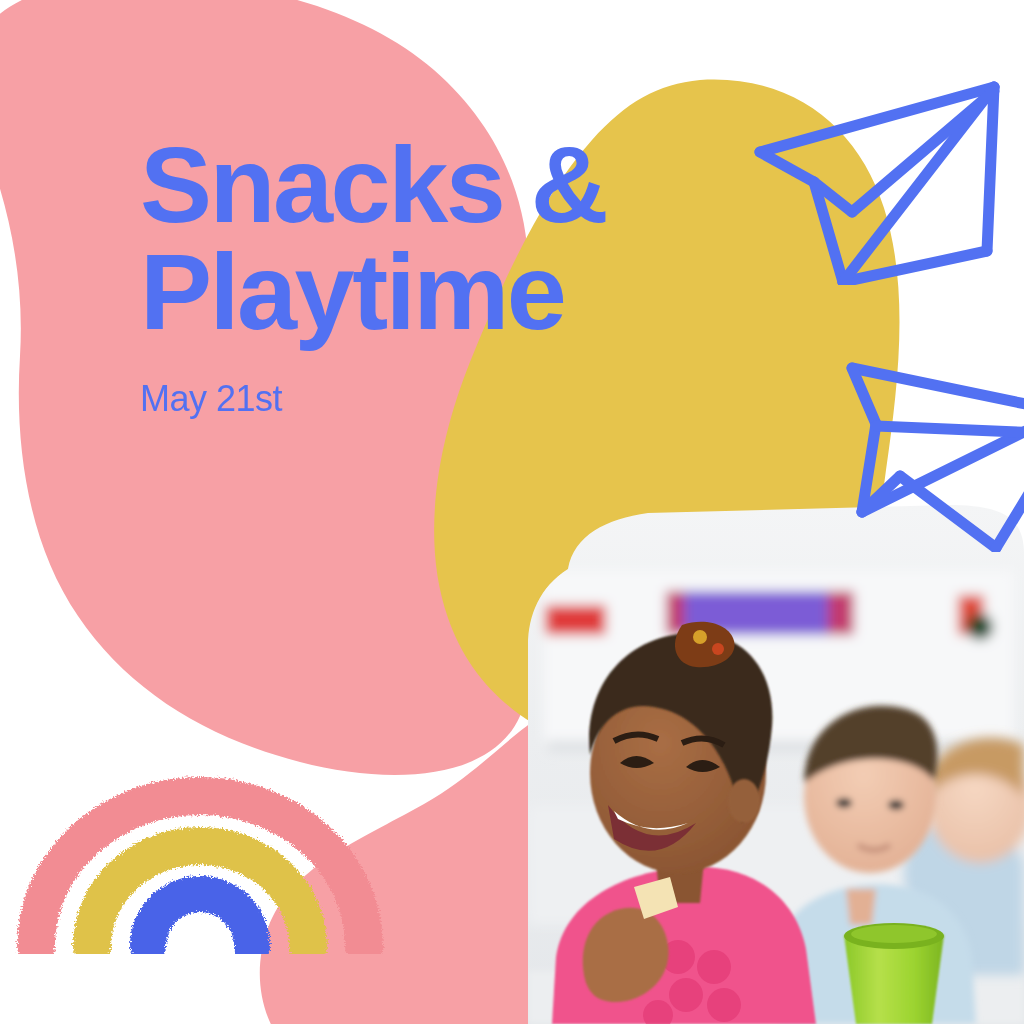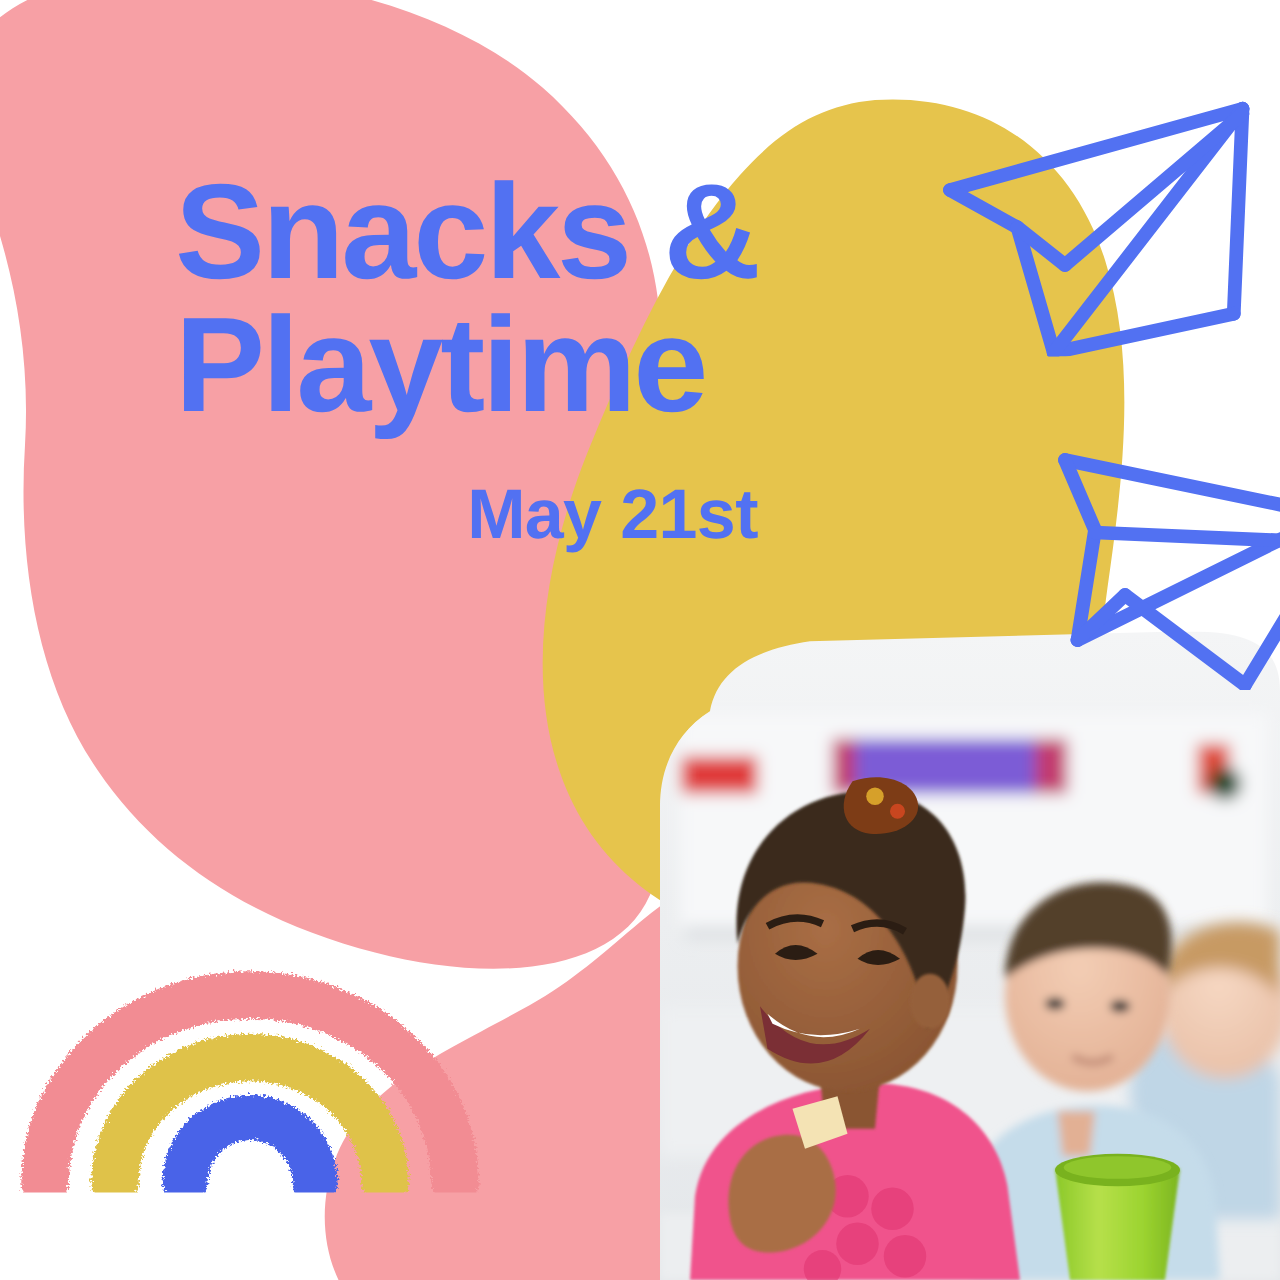--- a/index.html
+++ b/index.html
@@ -60,24 +60,23 @@
     padding-top: 42px;
     color: #ffffff;
     font-size: 44px;
     font-weight: 700;
     letter-spacing: 5px;
   }
   #eventdate {
     margin: 0;
     padding-top: 32px;
     color: #5271F2;
-    font-size: 56px;
-    font-weight: 700;
+    font-size: 36px;
+    font-weight: 400;
     letter-spacing: -0.5px;
-    text-align: center;
   }
 
   
   .plane {
     position: absolute;
     pointer-events: auto;
   }
   #plane-top { left: 744px; top: 55px; width: 282px; height: 230px; }
   #plane-bottom { left: 838px; top: 352px; width: 230px; height: 200px; }
 

